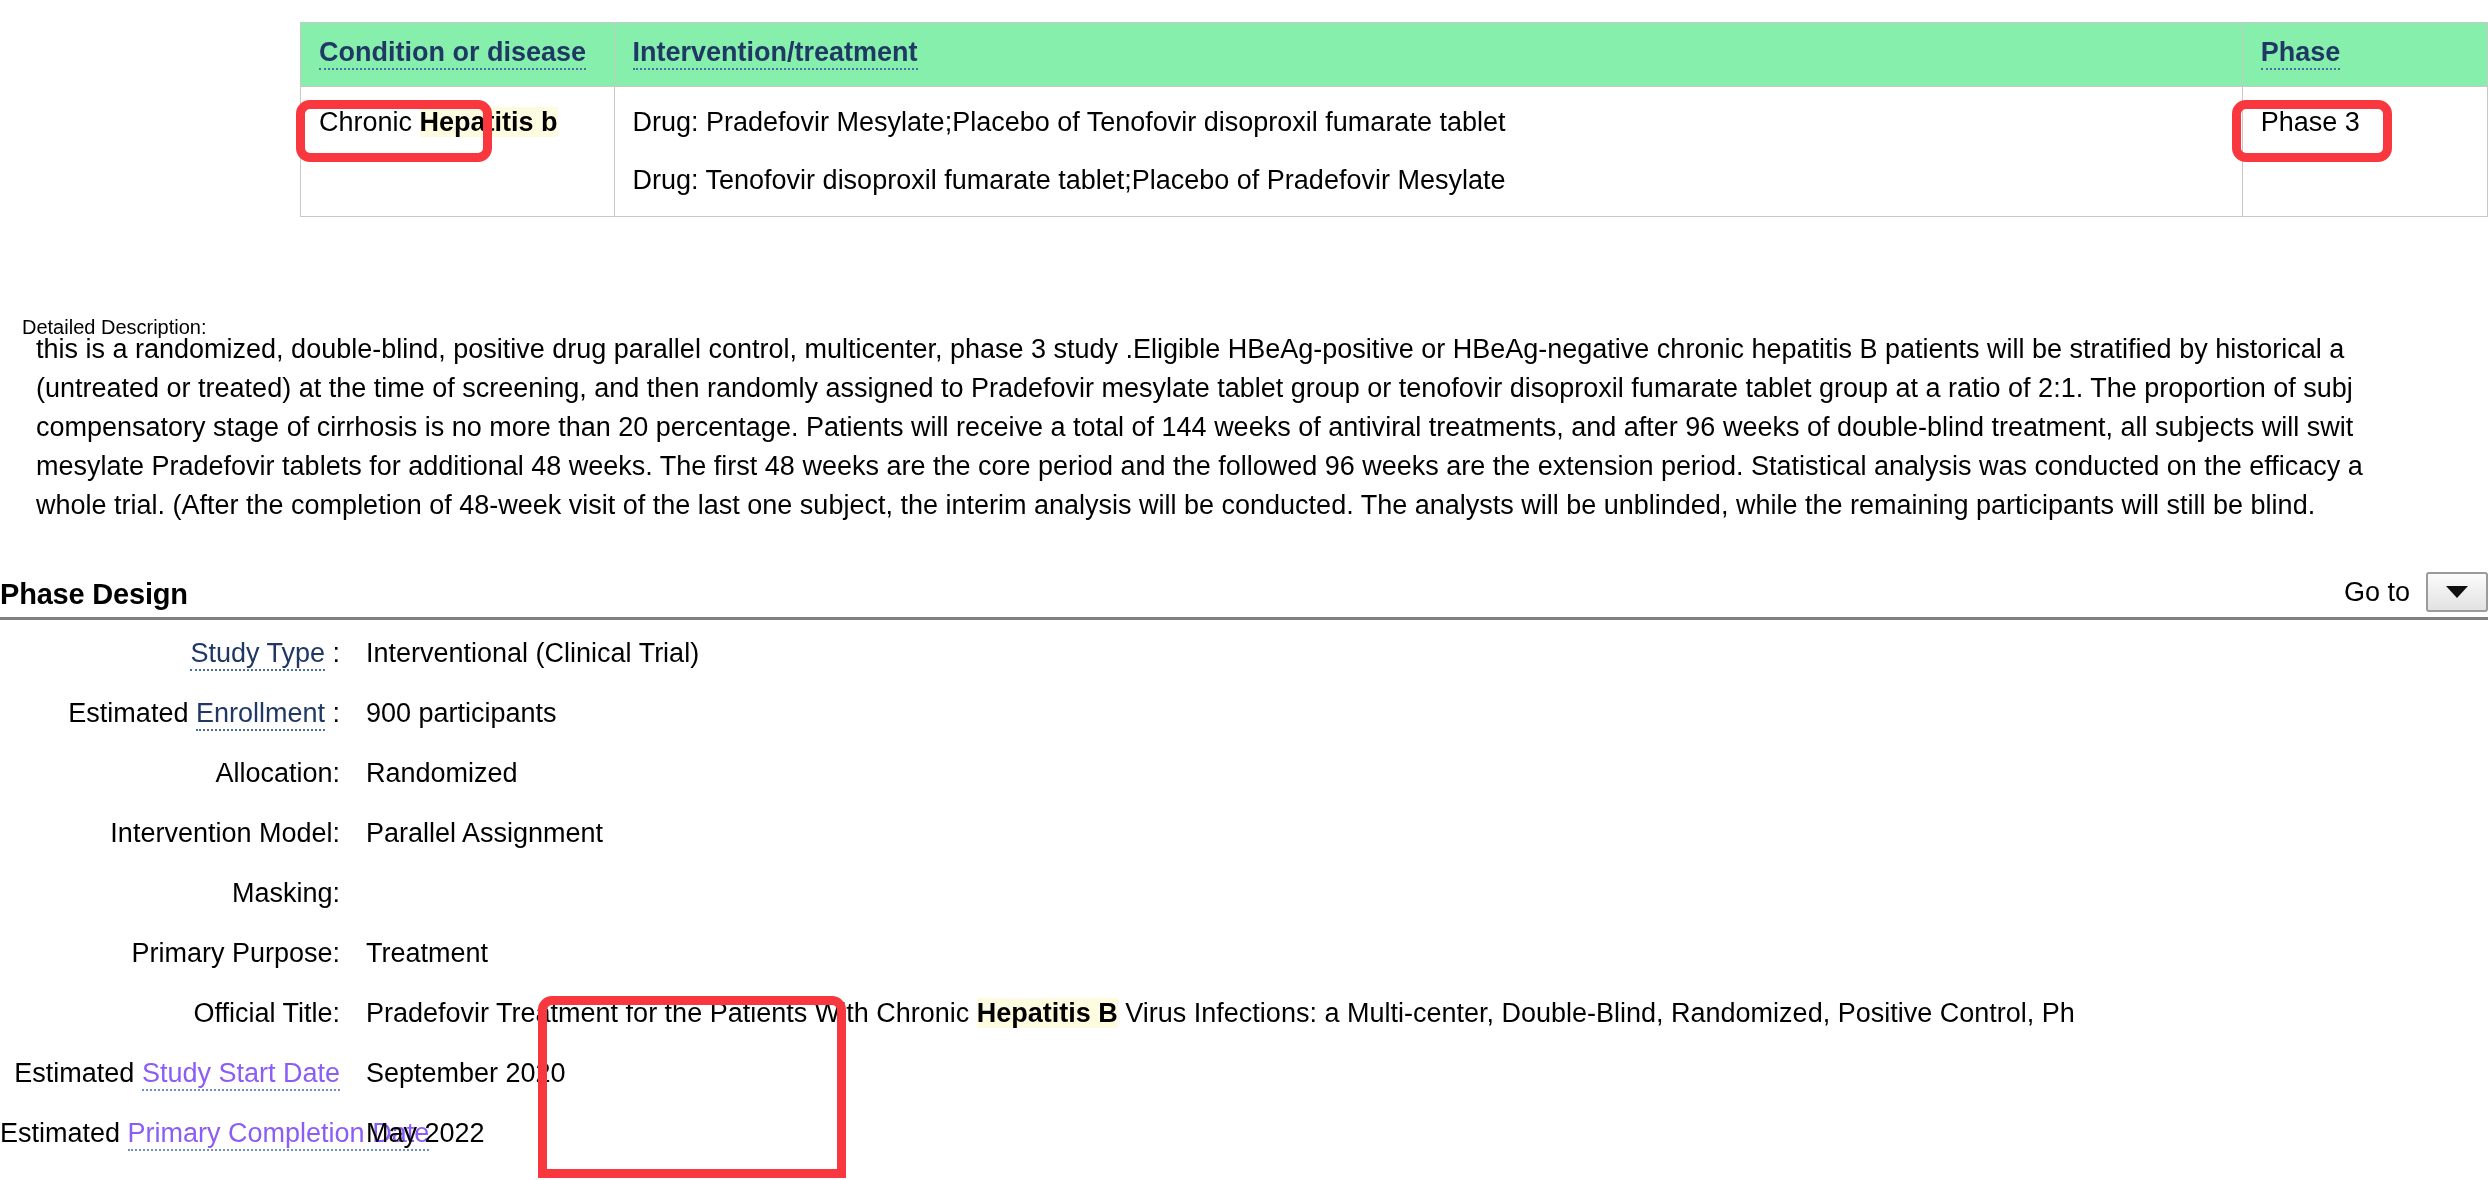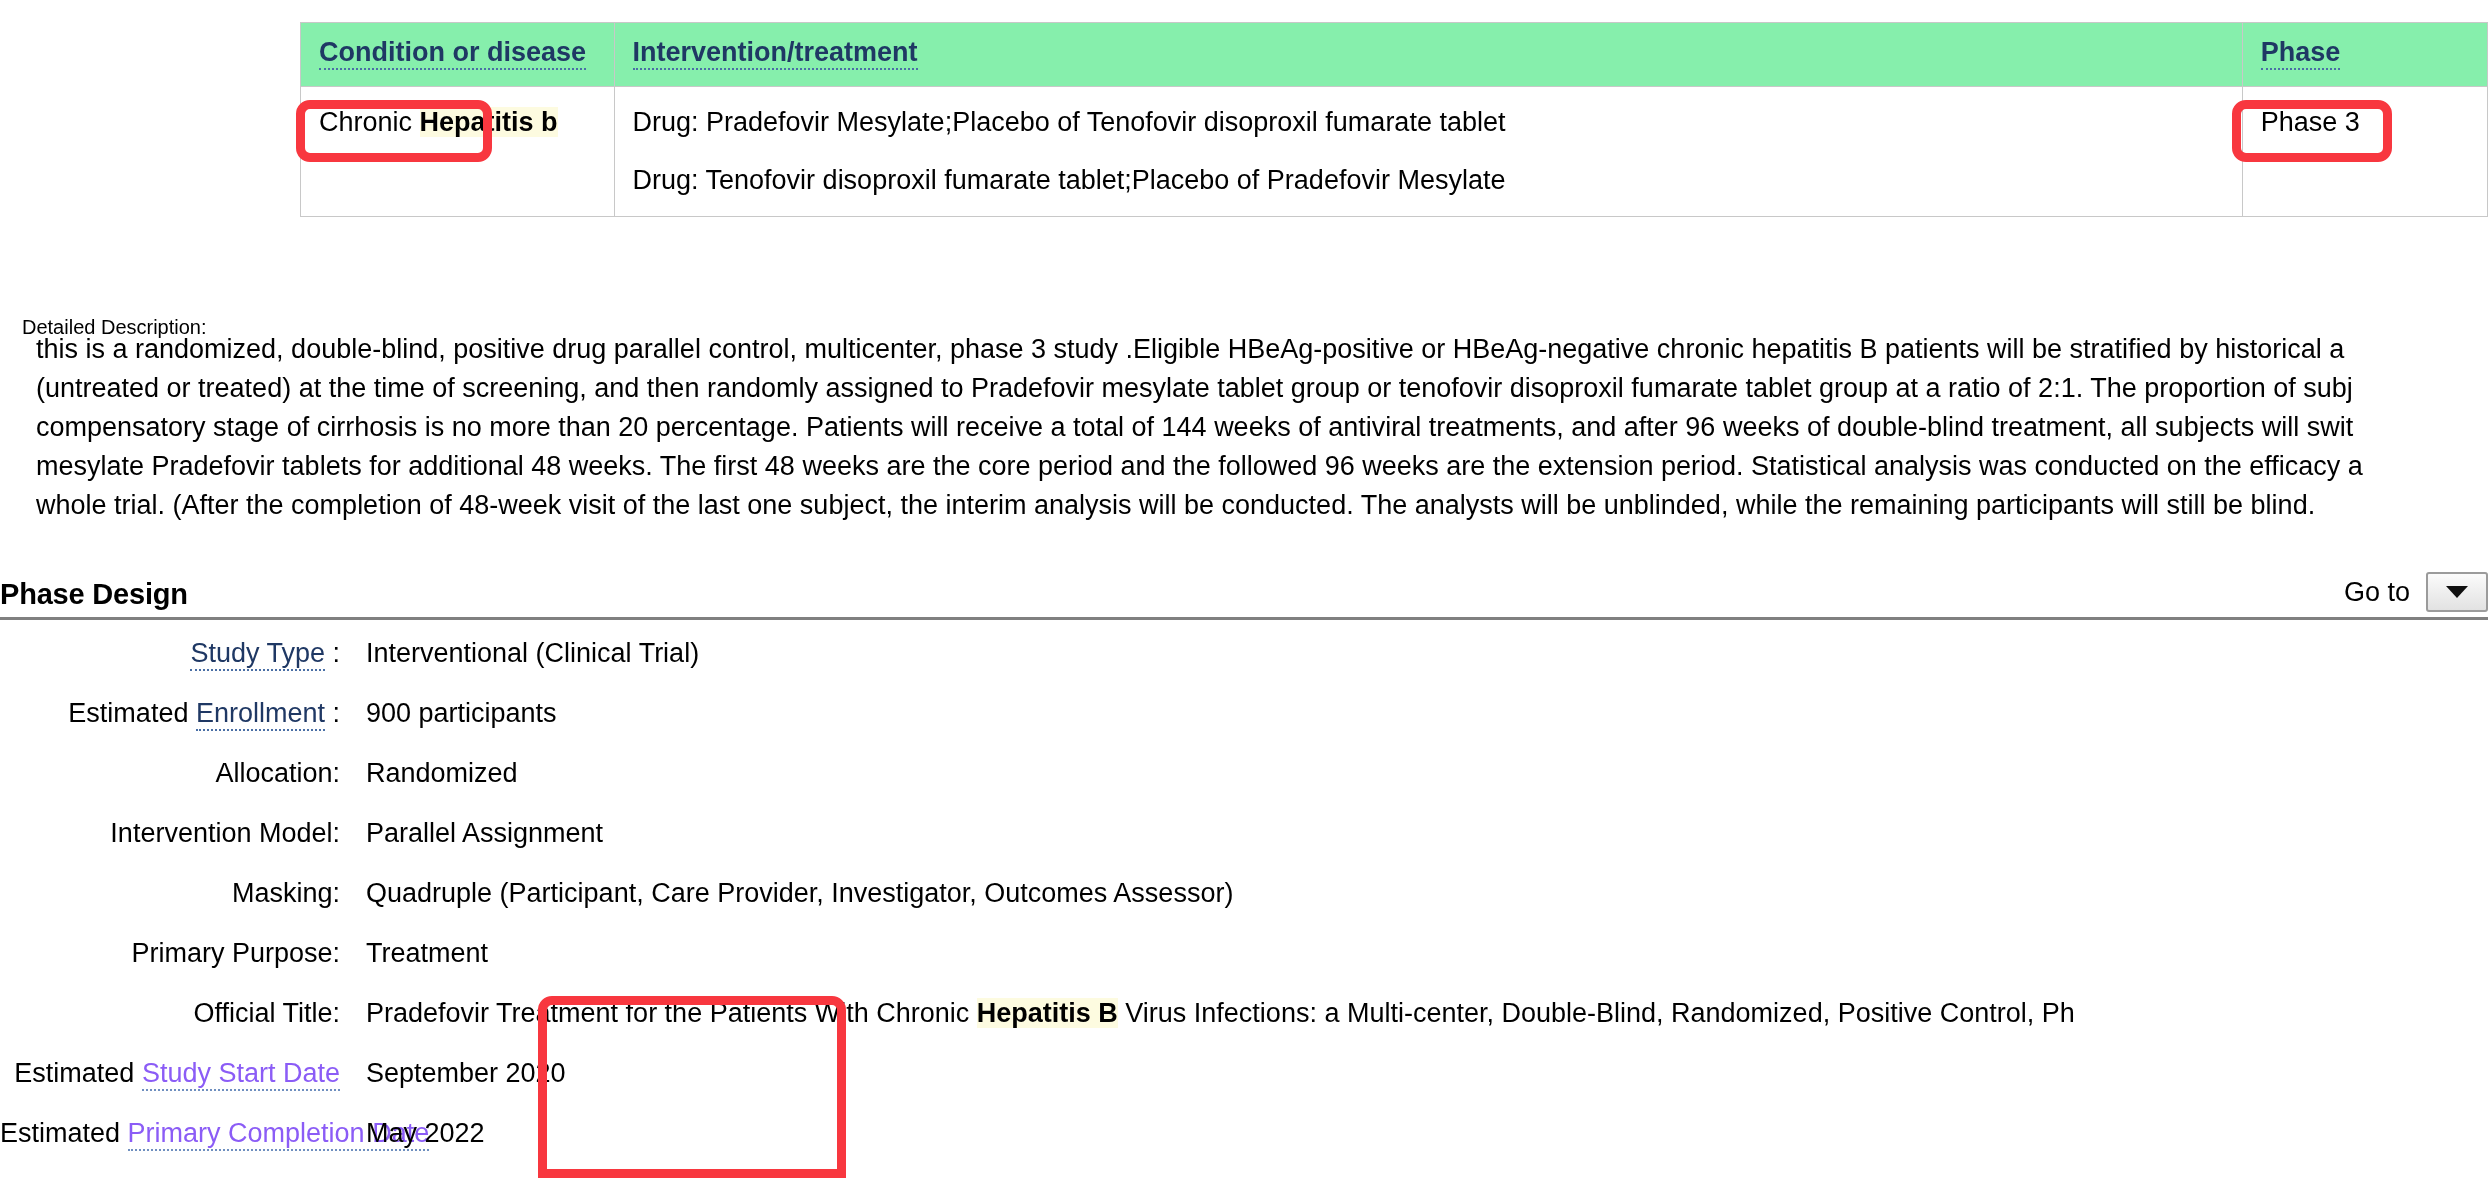--- a/index.html
+++ b/index.html
@@ -259,21 +259,20 @@
   <div class="sd-gap"></div>
 
   <div class="sd-row">
     <div class="sd-lbl">Intervention Model:</div>
     <div class="sd-val">Parallel Assignment</div>
   </div>
   <div class="sd-gap"></div>
 
   <div class="sd-row">
     <div class="sd-lbl">Masking:</div>
-    <div class="sd-val">Quadruple (Participant, Care Provider, Investigator, Outcomes Assessor)</div>
   </div>
   <div class="sd-gap"></div>
 
   <div class="sd-row">
     <div class="sd-lbl">Primary Purpose:</div>
     <div class="sd-val">Treatment</div>
   </div>
   <div class="sd-gap"></div>
 
   <div class="sd-row">

